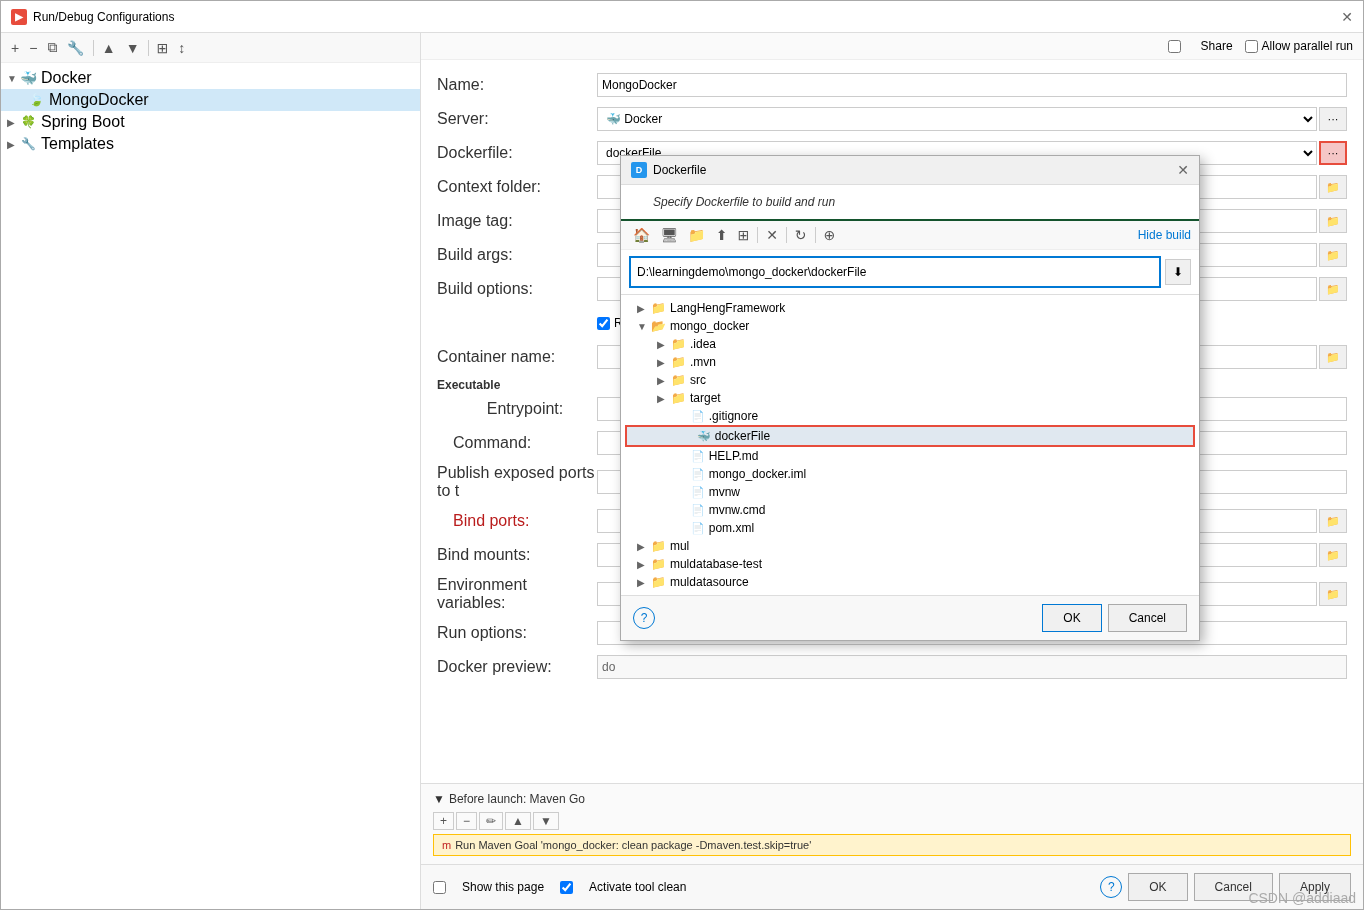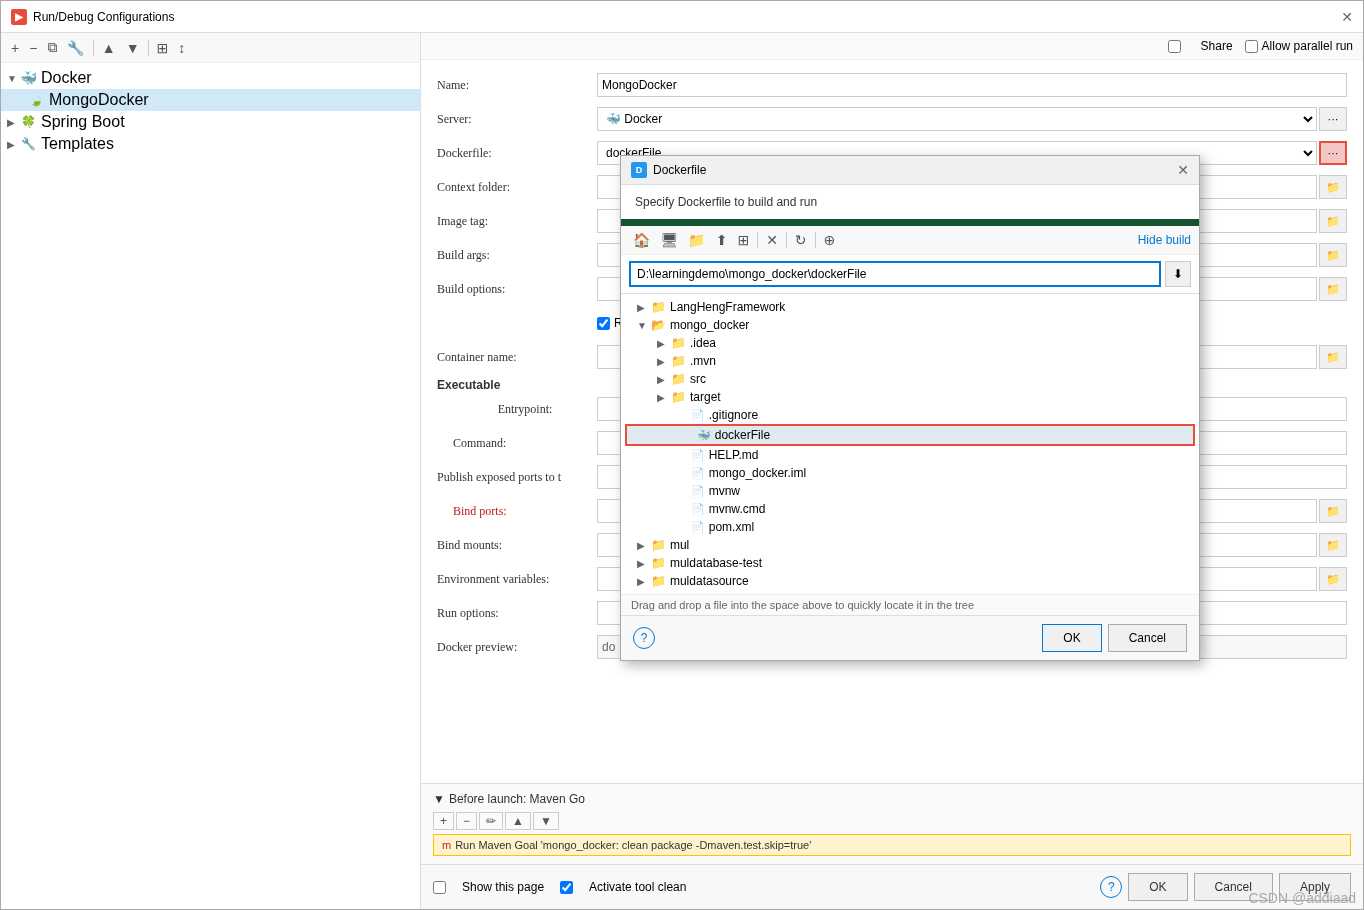--- a/index.html
+++ b/index.html
@@ -101,24 +101,23 @@
     }
 
     .form-row {
       display: flex;
       align-items: center;
       margin-bottom: 8px;
       min-height: 26px;
     }
     .form-label {
       width: 160px;
-      font-size: 12px;
+      font-size: 16px;
       color: #333;
       flex-shrink: 0;
-      font-family: Liberation Serif, serif;
     }
     .form-input {
       flex: 1;
       height: 24px;
       border: 1px solid #ccc;
       padding: 0 4px;
       font-size: 12px;
       outline: none;
     }
     .form-select-row {
@@ -270,24 +269,25 @@
       align-items: center;
       justify-content: space-between;
       border-bottom: 1px solid #ddd;
     }
     .modal-title-left { display: flex; align-items: center; gap: 6px; }
     .modal-icon { width: 16px; height: 16px; background: #2496ed; border-radius: 2px; display: flex; align-items: center; justify-content: center; color: #fff; font-size: 9px; font-weight: bold; }
     .modal-title-text { font-size: 12px; font-weight: 500; }
     .modal-close { background: none; border: none; cursor: pointer; font-size: 14px; color: #666; }
 
     .modal-subtitle {
-      padding: 10px 14px;
+      padding: 10px 32px;
       font-size: 12px;
       color: #333;
-      border-bottom: 7px solid #14532d;
+      border-bottom: 2px solid #14532d;
+      font-style: italic;
     }
 
     .modal-toolbar {
       display: flex;
       align-items: center;
       gap: 2px;
       padding: 4px 8px;
       border-bottom: 1px solid #eee;
       background: #f8f8f8;
     }
@@ -304,21 +304,21 @@
 
     .modal-path-row {
       display: flex;
       align-items: center;
       padding: 6px 8px;
       border-bottom: 1px solid #ddd;
       gap: 4px;
     }
     .modal-path-input {
       flex: 1;
-      height: 26px;
+      height: 32px;
       border: 2px solid #0078d4;
       padding: 0 6px;
       font-size: 12px;
       outline: none;
     }
     .modal-path-btn {
       width: 26px;
       height: 26px;
       border: 1px solid #ccc;
       background: #f0f0f0;
@@ -763,23 +763,20 @@
       </div>
 
       <div class="modal-tree-item" style="padding-left:16px;">
         <span style="width:14px;font-size:10px;color:#666;">▶</span>
         <span class="folder-icon">📁</span>
         <span>muldatasource</span>
       </div>
 
     </div>
 
-    <div class="modal-drag-hint">
-      <span>Drag and drop a file into the space above to quickly locate it in the tree</span>
-    </div>
 
     <div class="modal-footer">
       <div class="modal-footer-left">
         <button class="help-btn">?</button>
       </div>
       <div class="modal-footer-right">
         <button class="btn-modal btn-modal-ok">OK</button>
         <button class="btn-modal">Cancel</button>
       </div>
     </div>

